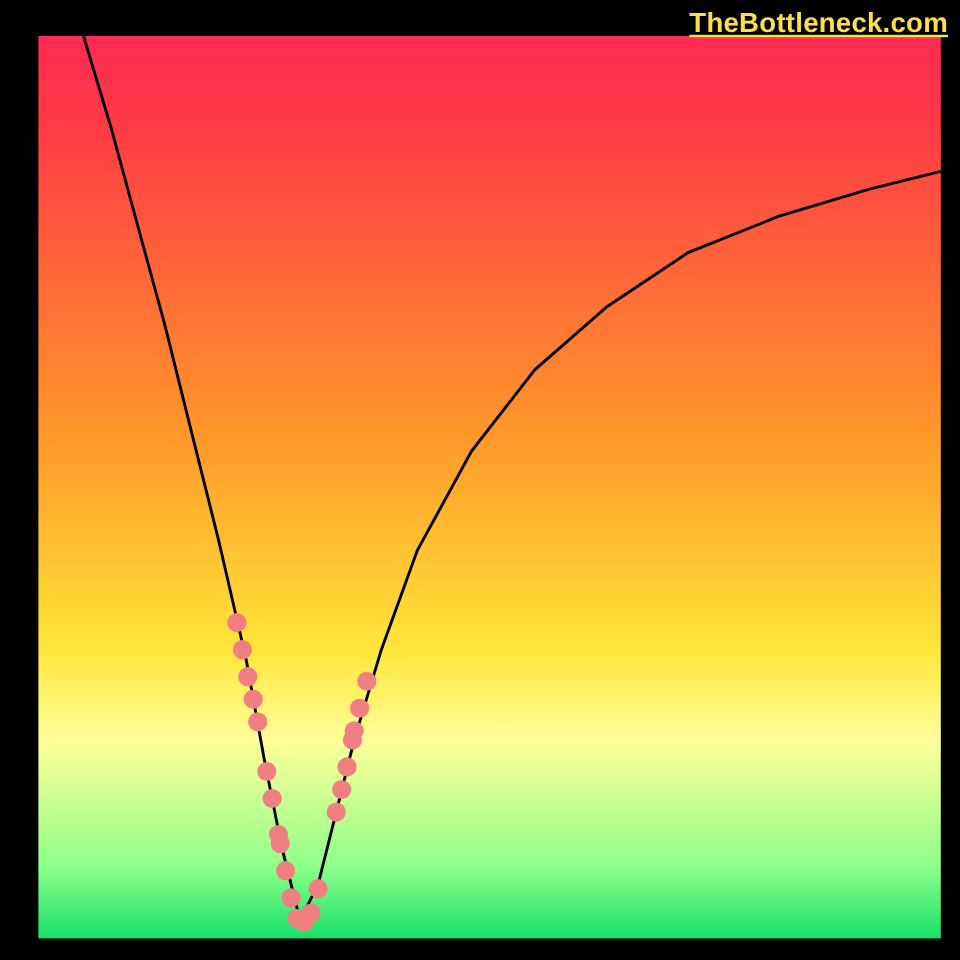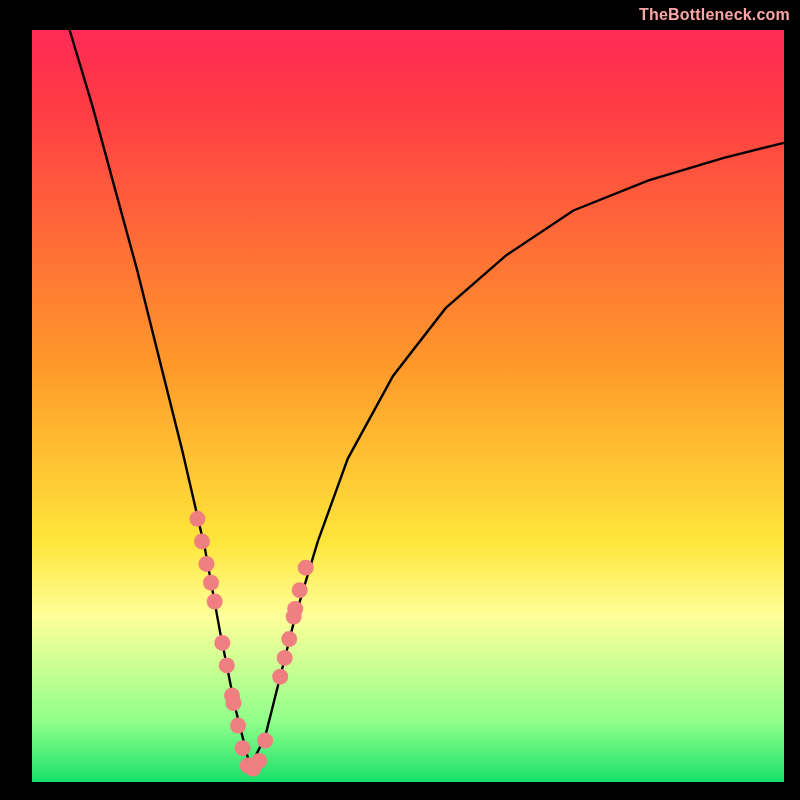--- a/index.html
+++ b/index.html
@@ -28,24 +28,25 @@
       var(--c-yellow) 68%,
       var(--c-paleyellow) 78%,
       var(--c-lightgreen) 92%,
       var(--c-green) 100%
     );
   }
   .watermark {
     position: absolute;
     top: 6px;
     right: 10px;
-    font-size: 16px;
+    font-size: 23px;
     font-weight: 600;
-    color: #fca5a5;
+    color: #fde047;
     letter-spacing: 0.2px;
+    text-decoration: underline;
   }
   svg.curve {
     position: absolute;
     top: 0; left: 0;
   }
   .dot {
     fill: var(--c-dot);
   }
 </style>
 </head>

